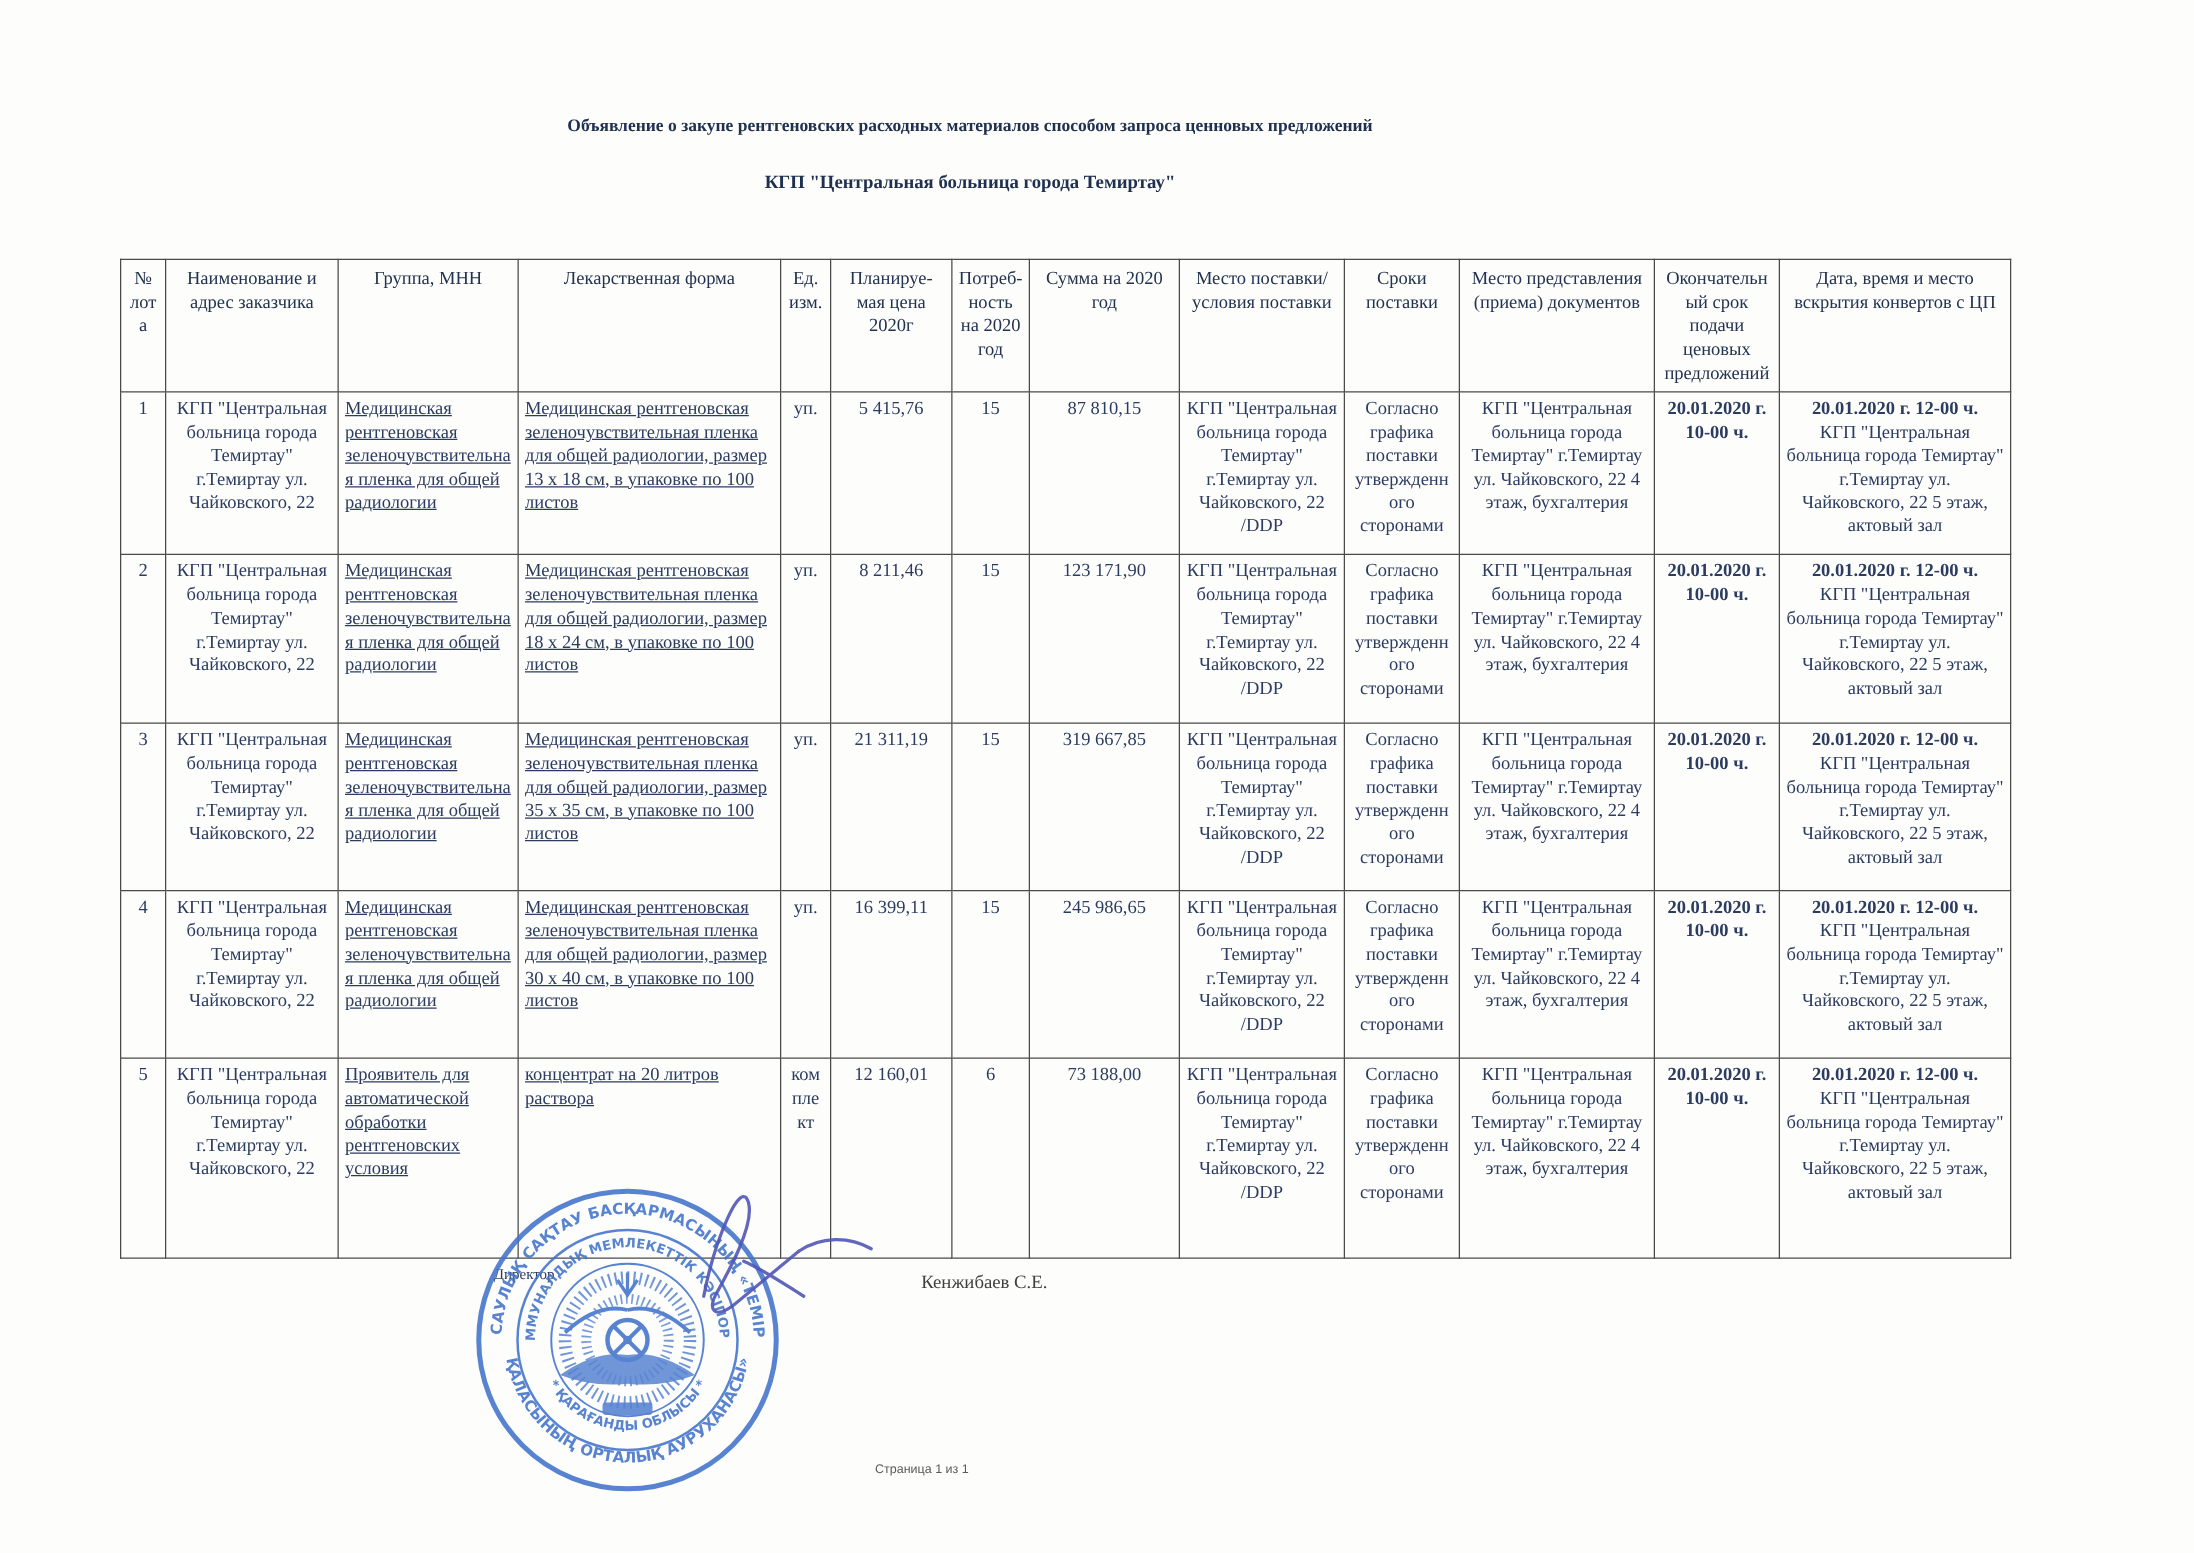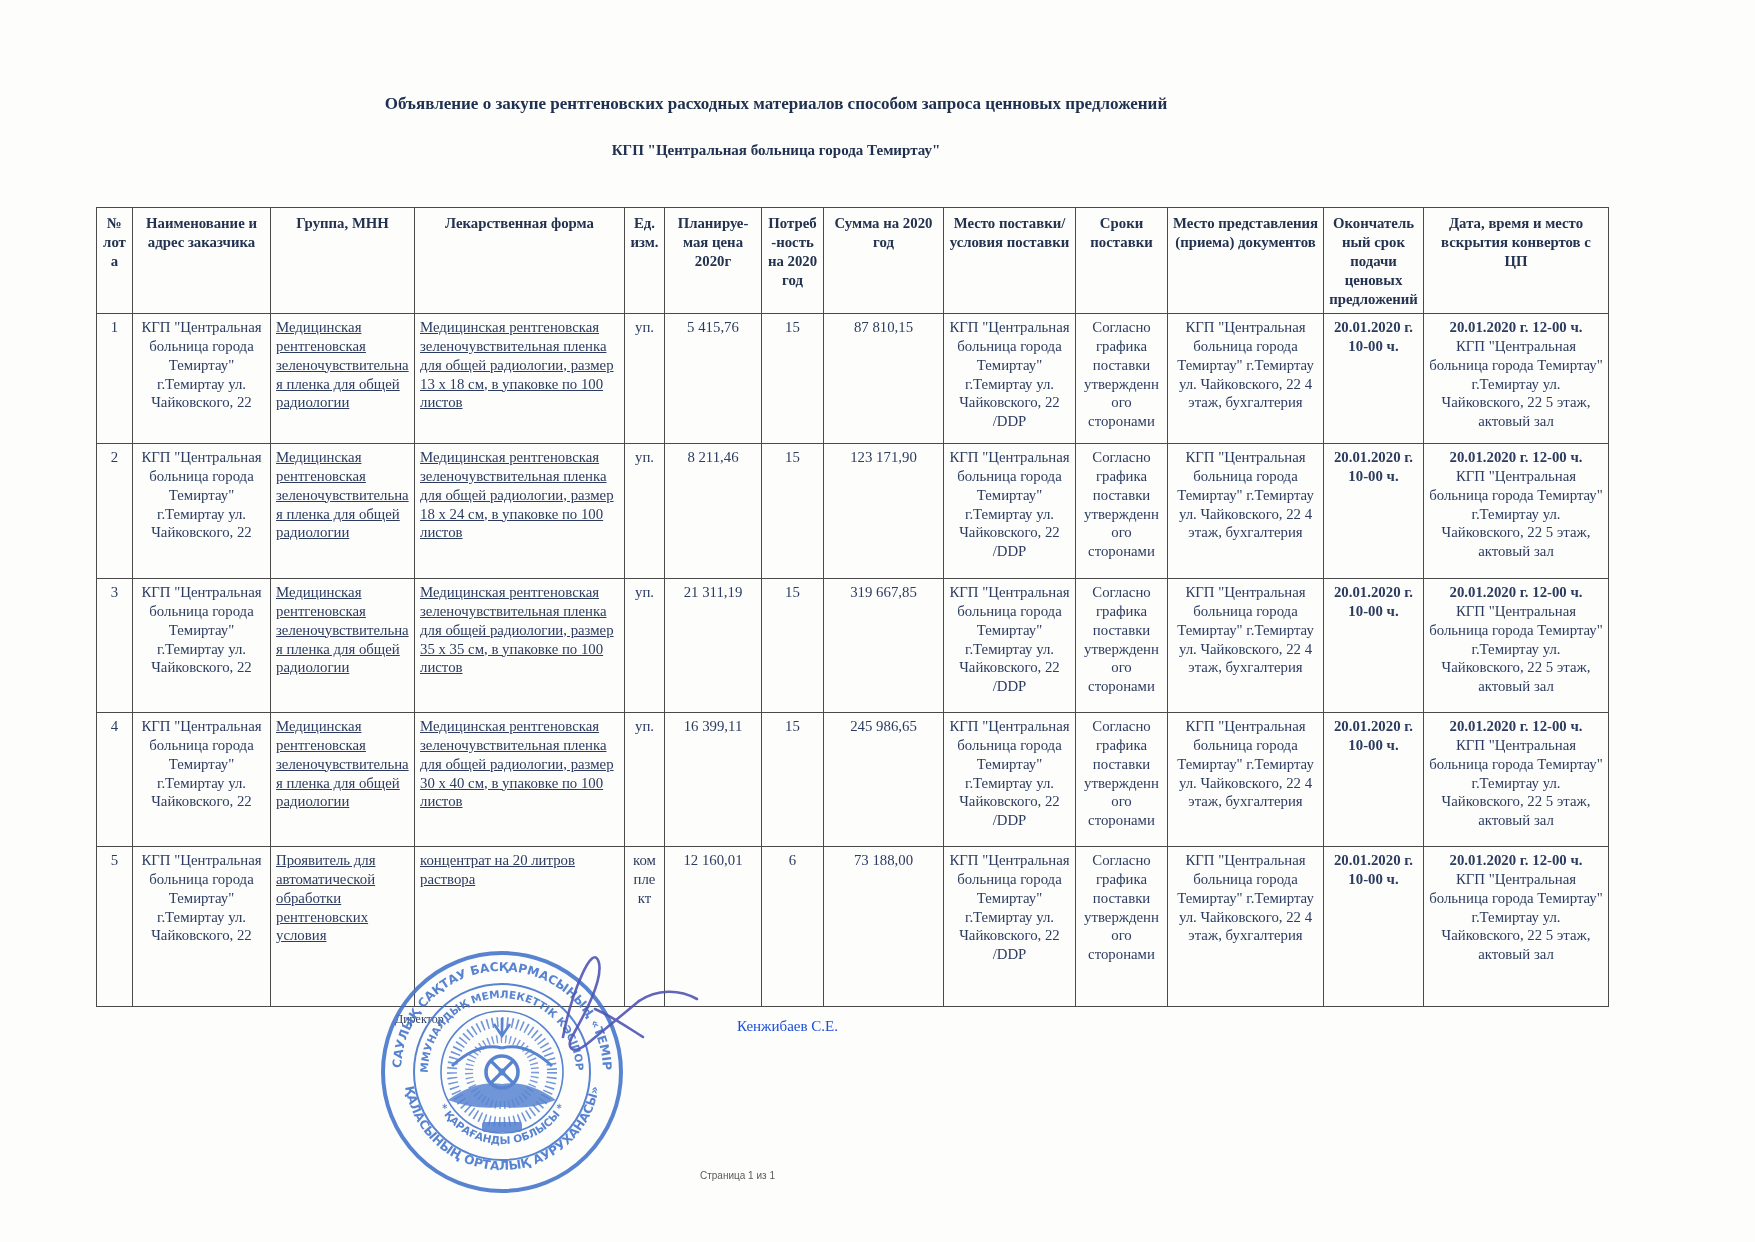--- a/index.html
+++ b/index.html
@@ -6,46 +6,46 @@
   html,body { background:#e9e9e9; }
   .page {
     position: relative;
     width: 1755px; height: 1242px;
     background: #fdfdfc;
     font-family: "Liberation Serif", "DejaVu Serif", serif;
     color: #2c3c60;
     overflow: hidden;
   }
   .title-wrap { position:absolute; left:96px; top:94px; width:1360px; text-align:center; }
-  .doc-title { font-size:17px; font-weight:bold; color:#203150; }
+  .doc-title { font-size:14px; font-weight:bold; color:#203150; }
   .doc-subtitle { margin-top:28px; font-size:15px; font-weight:bold; color:#203150; }
 
   table.main {
     position:absolute; left:96px; top:207px;
     width:1512px; border-collapse:collapse; table-layout:fixed;
     font-size:14.8px; line-height:1.28;
   }
   table.main th, table.main td {
     border:1px solid #4a4a4a; vertical-align:top;
     padding:4px 5px; overflow-wrap:break-word;
   }
-  table.main th { font-weight:bold; text-align:center; color:#22324f; padding-top:6px; }
+  table.main th { font-weight:normal; text-align:center; color:#22324f; padding-top:6px; }
   thead tr { height:80px; }
   tbody tr:nth-child(1){ height:130px; }
   tbody tr:nth-child(2){ height:135px; }
   tbody tr:nth-child(3){ height:134px; }
   tbody tr:nth-child(4){ height:134px; }
   tbody tr:nth-child(5){ height:160px; }
   td.c { text-align:center; }
   td.l { text-align:left;text-decoration:underline; }
   td.b, .bold { font-weight:bold; }
   .blockline { display:block; }
 
   .footer-role { position:absolute; left:395px; top:1012px; font-size:12px; color:#2c3c60; z-index:1; }
-  .footer-name { position:absolute; left:737px; top:1018px; font-size:15px; color:#1d4ed8; }
+  .footer-name { position:absolute; left:737px; top:1018px; font-size:15px; color:#404040; }
   .page-label {
     position:absolute; left:700px; top:1170px;
     font-family:"Liberation Sans", sans-serif; font-size:10px; color:#5a5a5a;
   }
   .signature-svg { position:absolute; left:535px; top:925px; z-index:3; }
   .stamp-svg { position:absolute; left:378px; top:948px; z-index:2; opacity:0.88; }
 </style>
 </head>
 <body>
 

